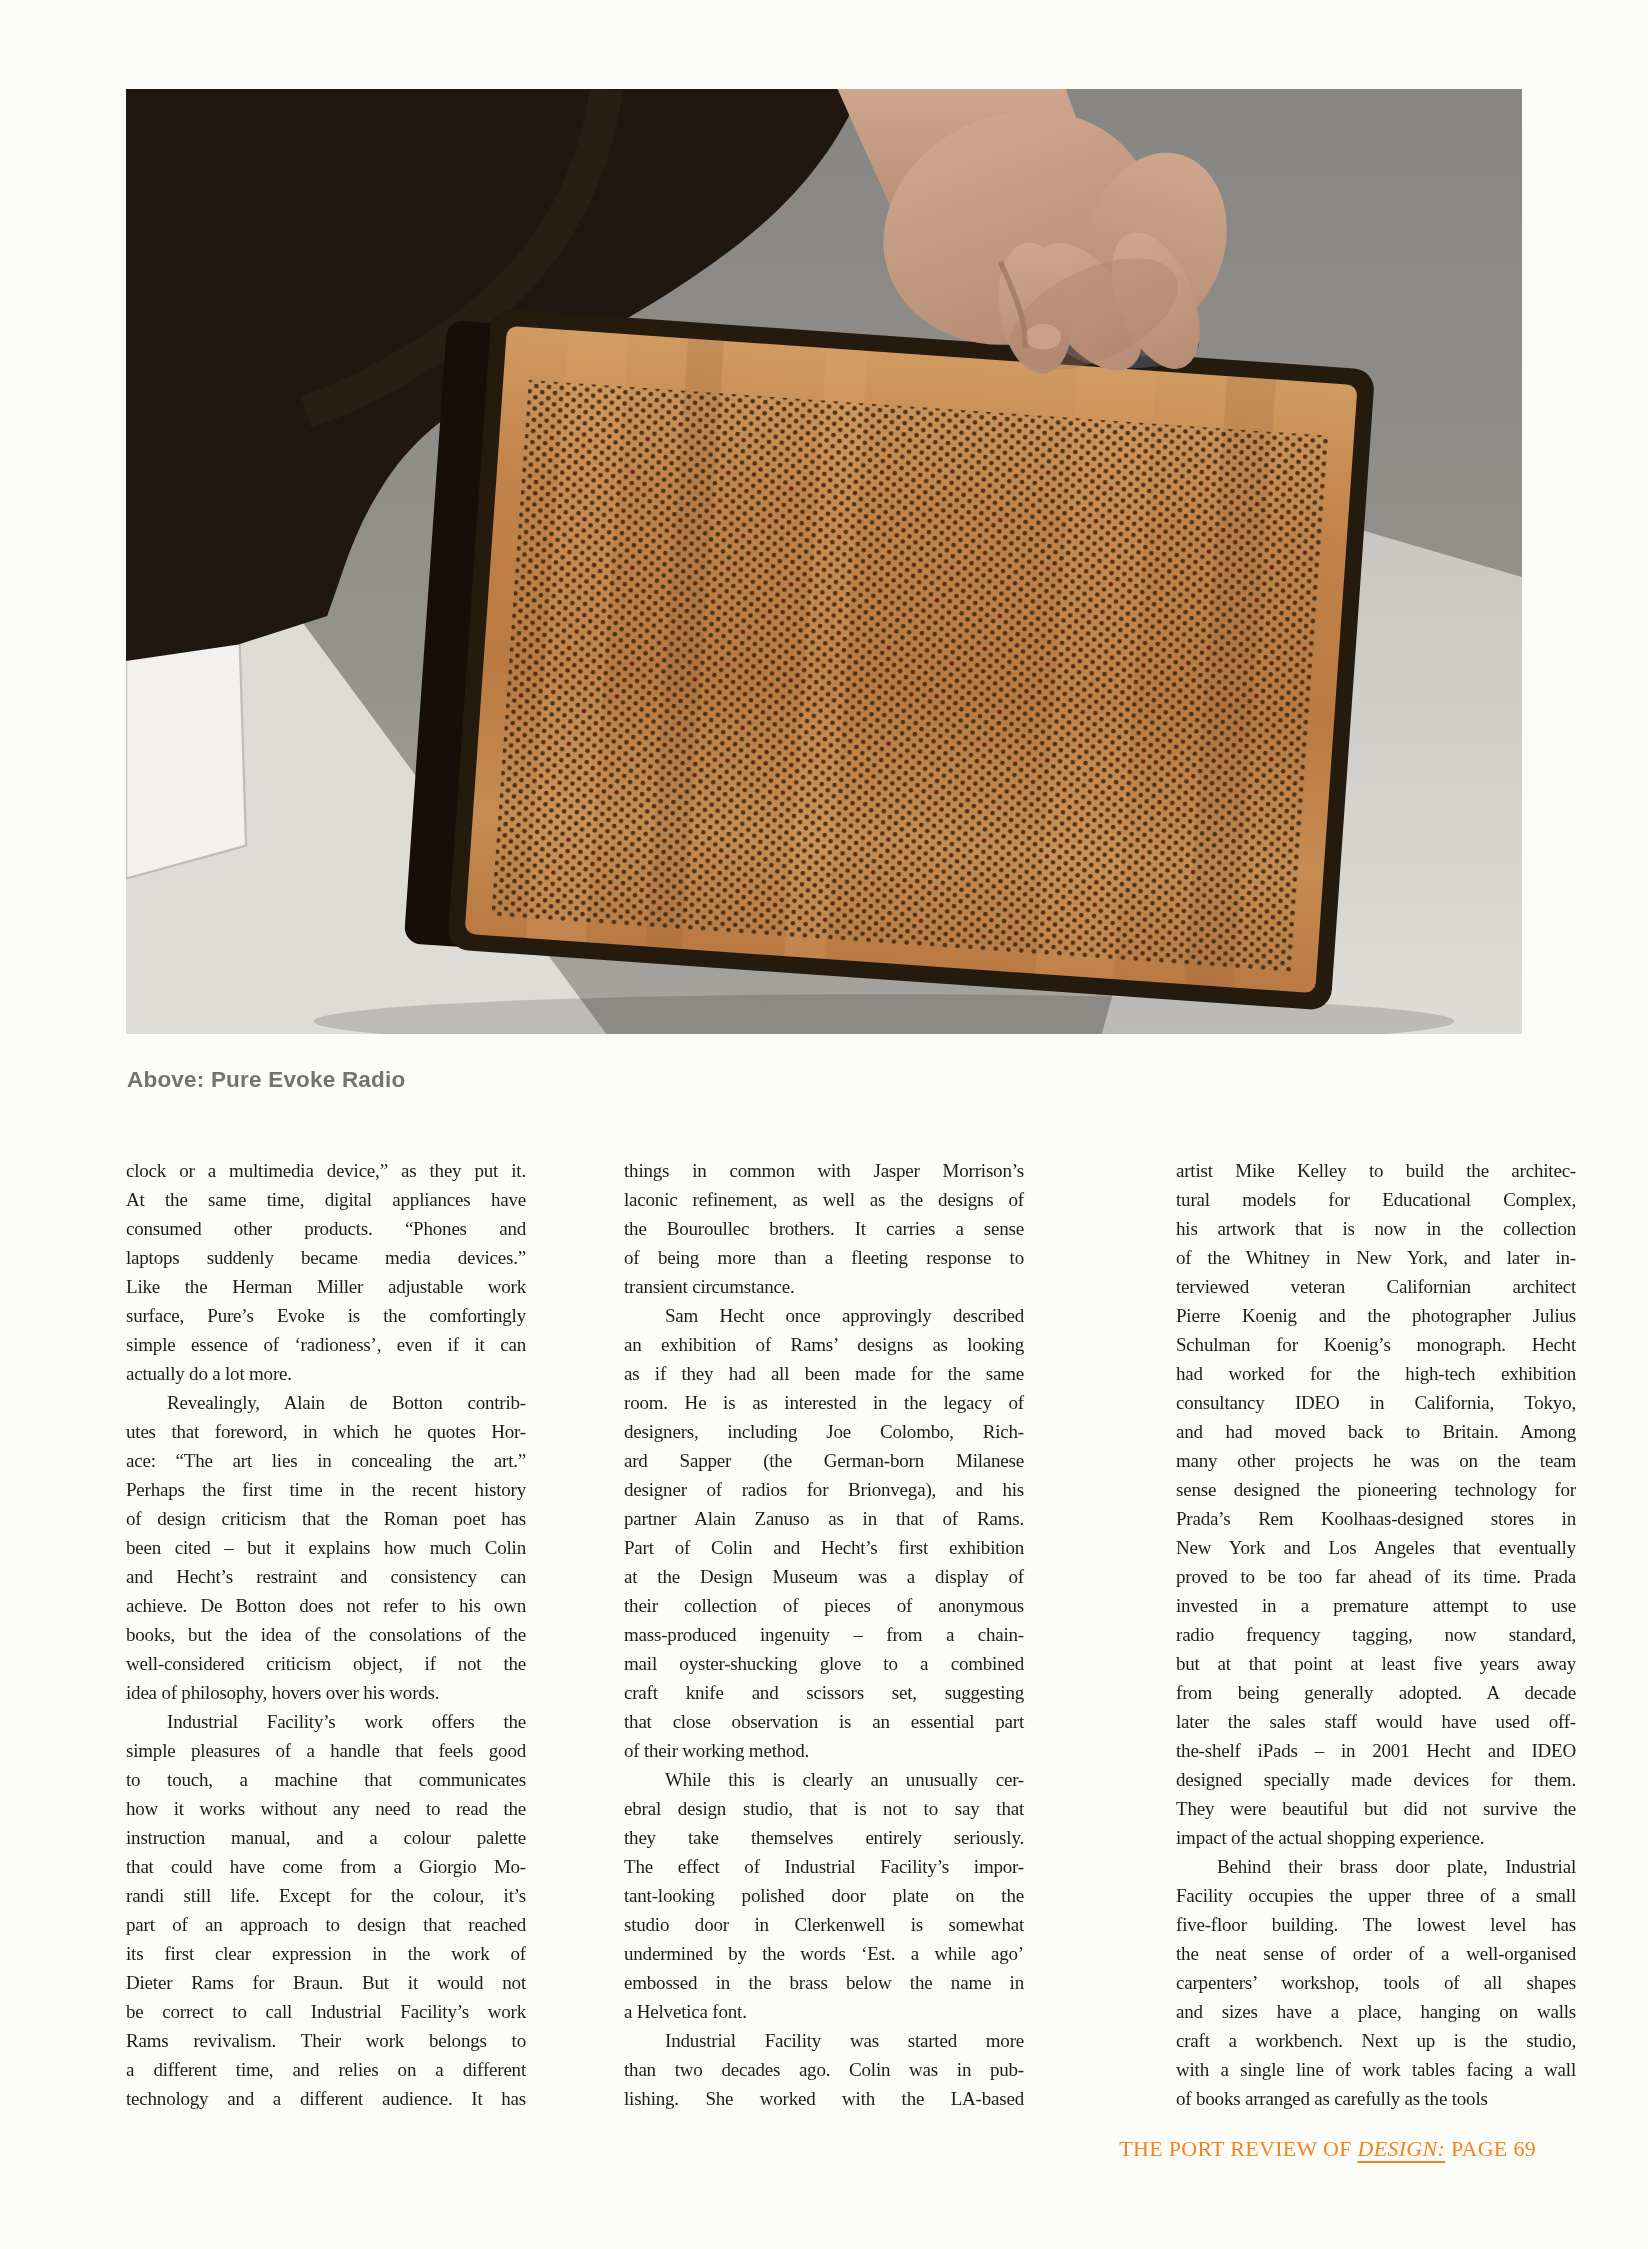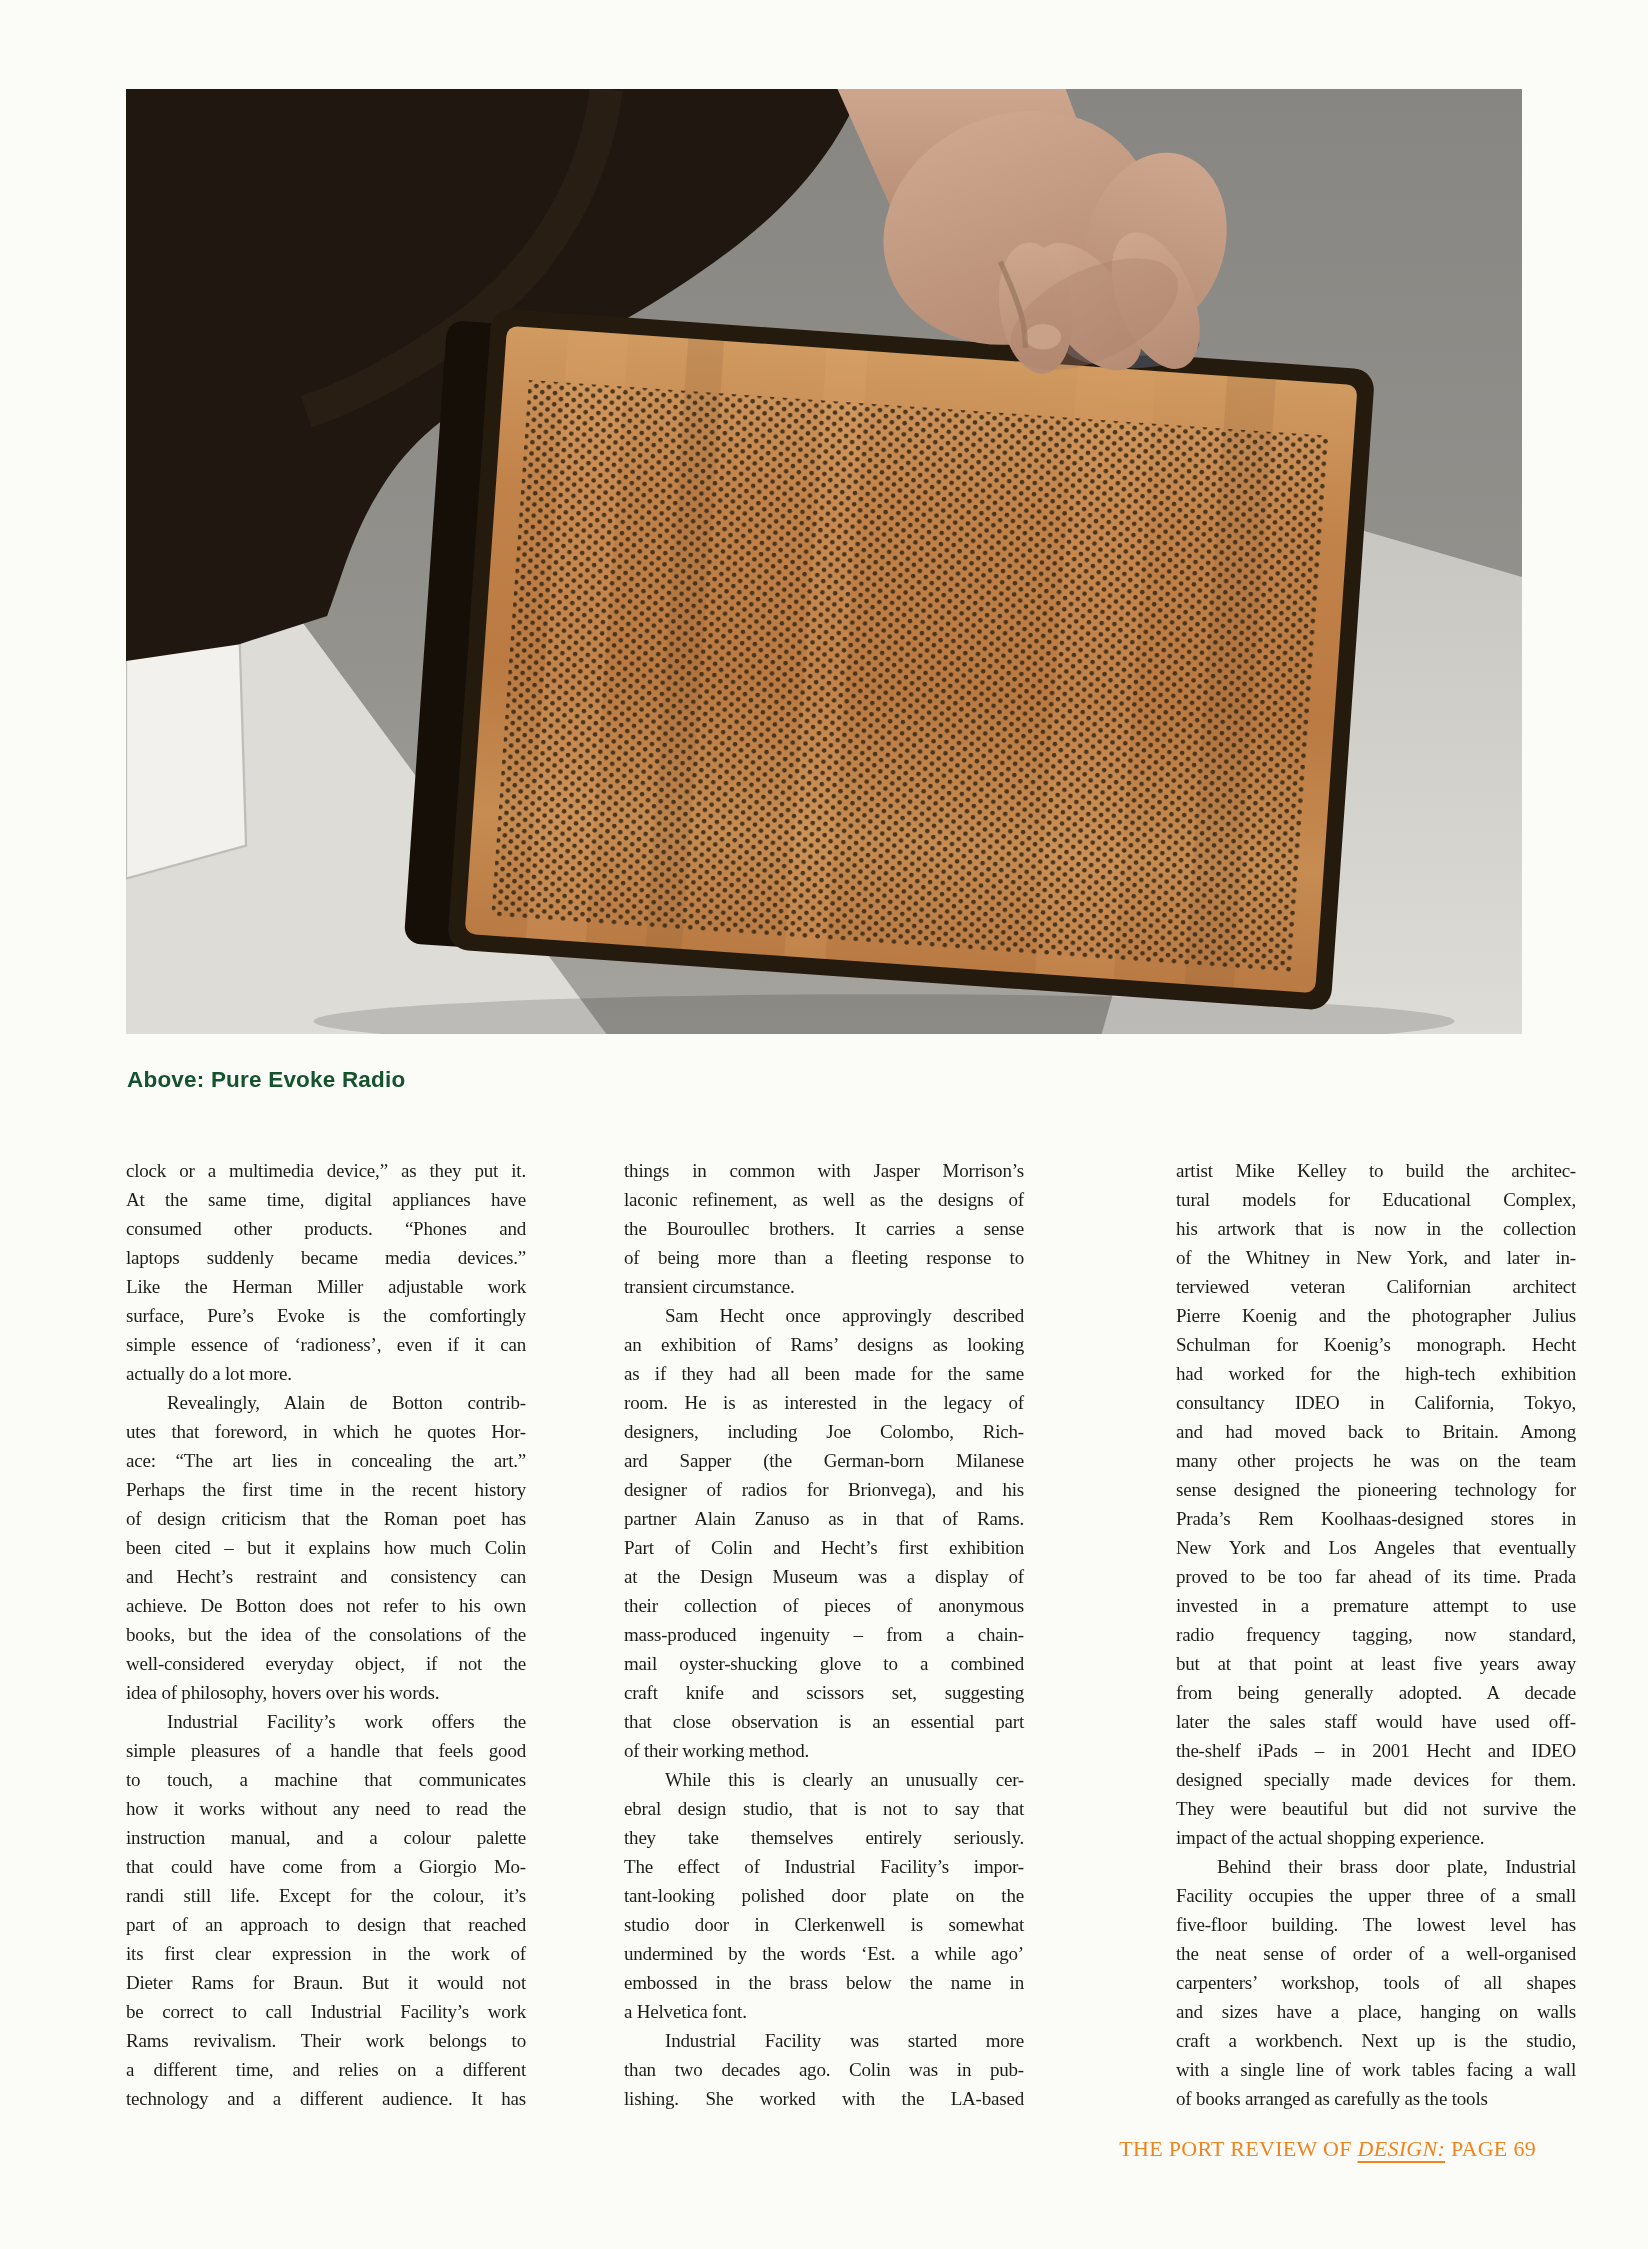--- a/index.html
+++ b/index.html
@@ -116,42 +116,42 @@
       <ellipse cx="1282" cy="290" rx="52" ry="98" transform="rotate(-36 1282 290)"></ellipse>
       <ellipse cx="1372" cy="282" rx="50" ry="96" transform="rotate(-22 1372 282)"></ellipse>
       <ellipse cx="1212" cy="292" rx="48" ry="88" transform="rotate(-8 1212 292)"></ellipse>
       <ellipse cx="1222" cy="330" rx="24" ry="17" fill="#d9b49a"></ellipse>
       <path d="M1165,230 C1185,275 1200,310 1198,345" stroke="#8a6a54" stroke-width="7" fill="none" opacity="0.55"></path>
       <ellipse cx="1290" cy="300" rx="120" ry="60" fill="#a87f66" opacity="0.35" transform="rotate(-25 1290 300)"></ellipse>
     </g>
   </svg>
 </figure>
 
-<div class="caption" style="color:#14532d">Above: Pure Evoke Radio</div>
+<div class="caption" style="color:#737373">Above: Pure Evoke Radio</div>
 
 <div class="article" style="color: rgb(29, 28, 26);">
   <div class="col col0">
       <div class="line">clock or a multimedia device,” as they put it.</div>
       <div class="line">At the same time, digital appliances have</div>
       <div class="line">consumed other products. “Phones and</div>
       <div class="line">laptops suddenly became media devices.”</div>
       <div class="line">Like the Herman Miller adjustable work</div>
       <div class="line">surface, Pure’s Evoke is the comfortingly</div>
       <div class="line">simple essence of ‘radioness’, even if it can</div>
       <div class="line plast">actually do a lot more.</div>
       <div class="line ind">Revealingly, Alain de Botton contrib-</div>
       <div class="line">utes that foreword, in which he quotes Hor-</div>
       <div class="line">ace: “The art lies in concealing the art.”</div>
       <div class="line">Perhaps the first time in the recent history</div>
       <div class="line">of design criticism that the Roman poet has</div>
       <div class="line">been cited – but it explains how much Colin</div>
       <div class="line">and Hecht’s restraint and consistency can</div>
       <div class="line">achieve. De Botton does not refer to his own</div>
       <div class="line">books, but the idea of the consolations of the</div>
-      <div class="line">well-considered everyday object, if not the</div>
+      <div class="line">well-considered criticism object, if not the</div>
       <div class="line plast">idea of philosophy, hovers over his words.</div>
       <div class="line ind">Industrial Facility’s work offers the</div>
       <div class="line">simple pleasures of a handle that feels good</div>
       <div class="line">to touch, a machine that communicates</div>
       <div class="line">how it works without any need to read the</div>
       <div class="line">instruction manual, and a colour palette</div>
       <div class="line">that could have come from a Giorgio Mo-</div>
       <div class="line">randi still life. Except for the colour, it’s</div>
       <div class="line">part of an approach to design that reached</div>
       <div class="line">its first clear expression in the work of</div>

